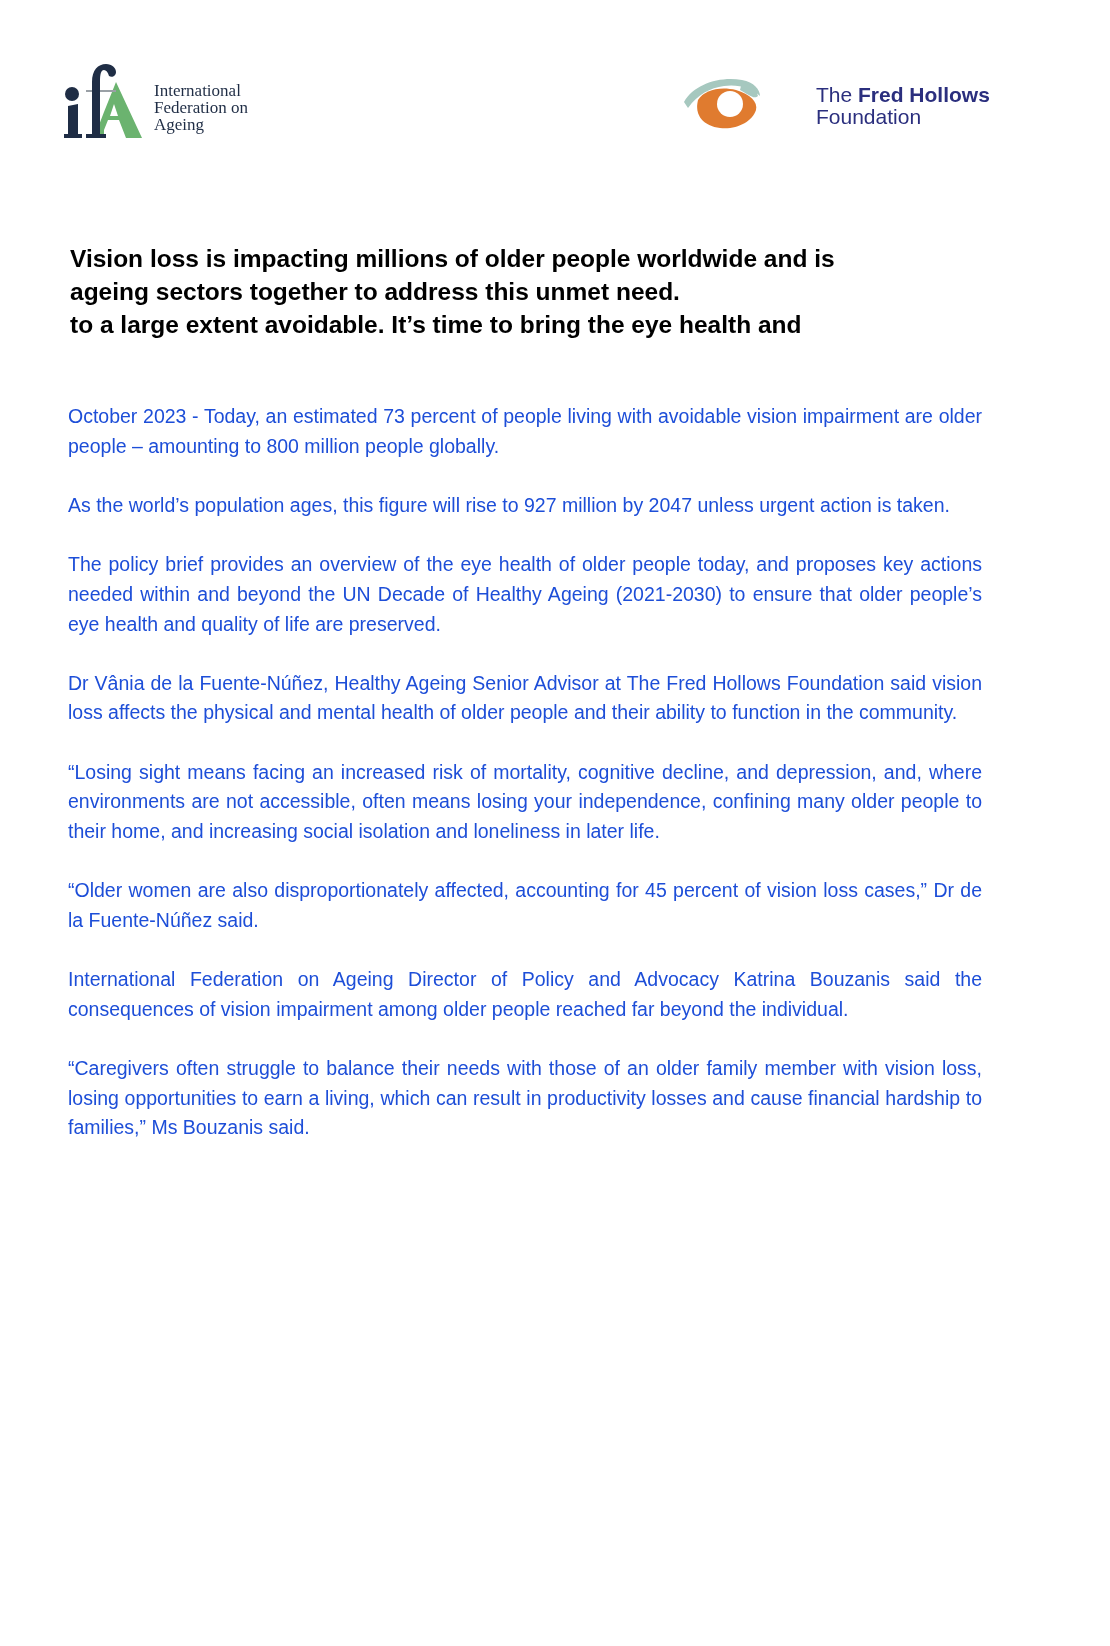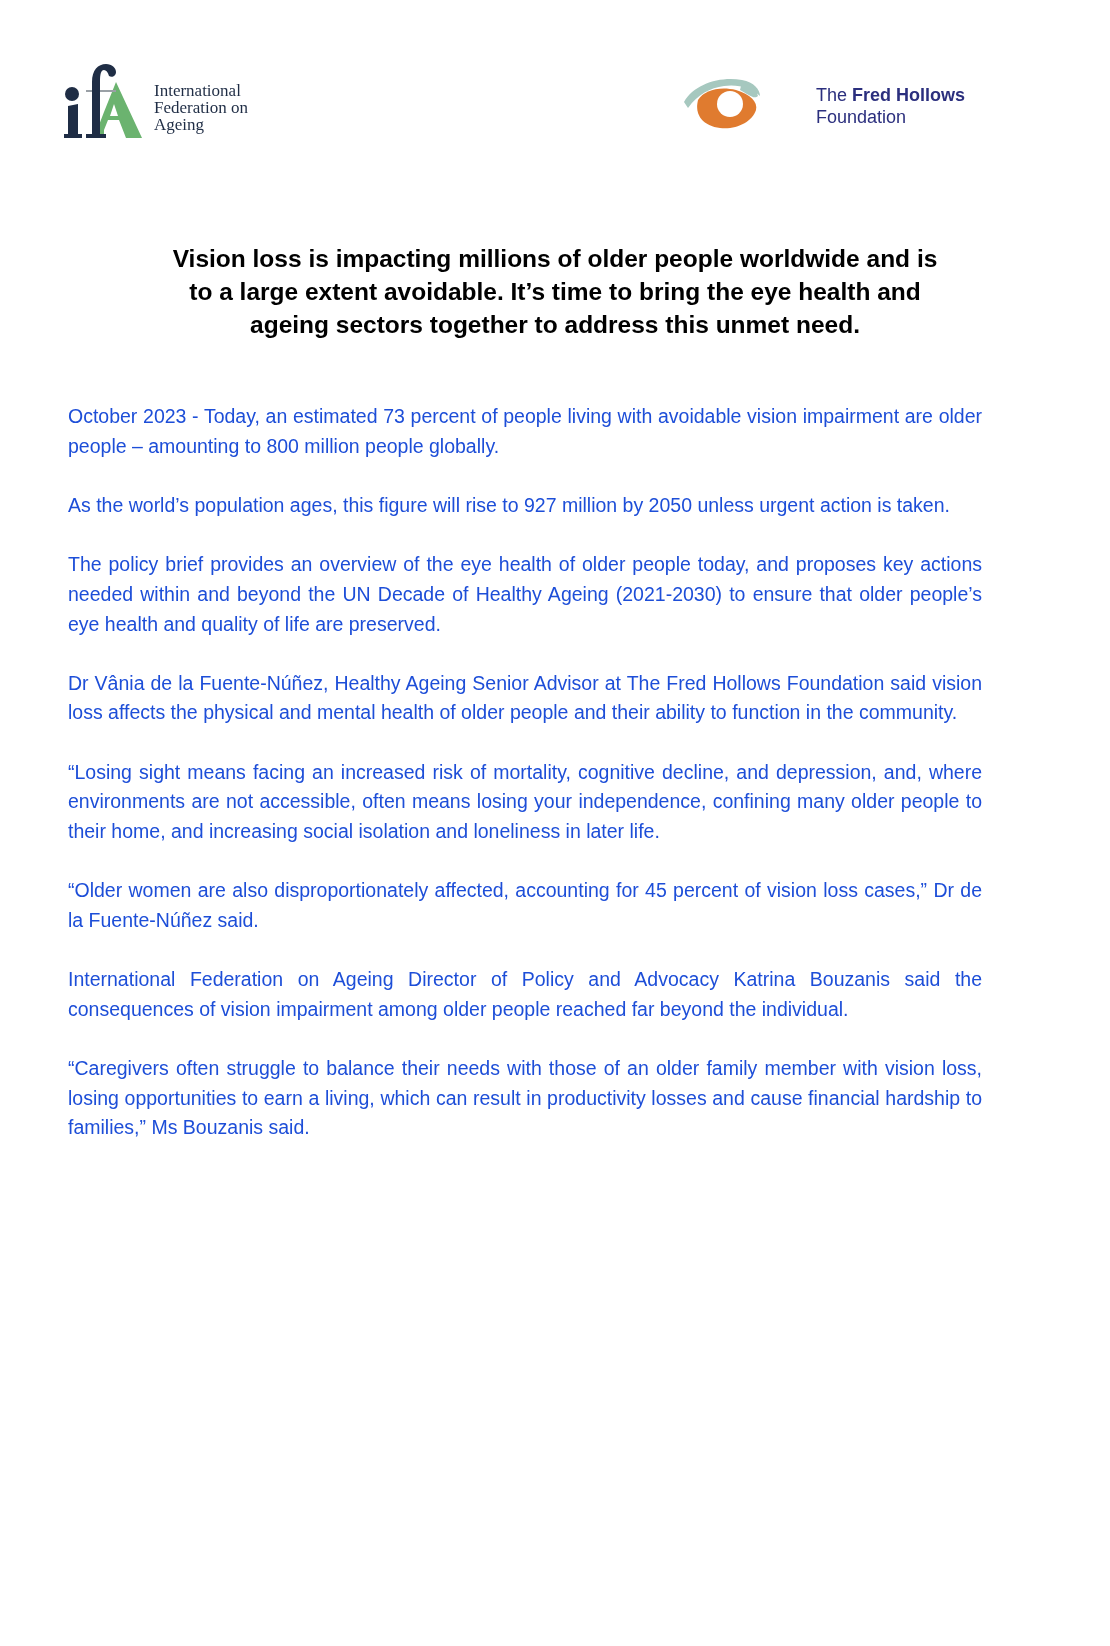--- a/index.html
+++ b/index.html
@@ -7,25 +7,25 @@
     .page { position: absolute; left: 0; top: 16px; width: 1110px; height: 1646px; }
 
     
     .ifa-logo { position: absolute; left: 64px; top: 44px; width: 210px; height: 80px; }
     .ifa-mark { position: absolute; left: 0; top: 0; width: 80px; height: 80px; }
     .ifa-text { position: absolute; left: 90px; top: 22px; font-family: "Liberation Serif", "DejaVu Serif", serif; font-size: 17px; line-height: 17px; color: #1f2d45; }
     .ifa-text div { white-space: nowrap; }
 
     .fhf-logo { position: absolute; left: 712px; top: 60px; width: 320px; height: 56px; }
     .fhf-mark { position: absolute; left: 0; top: 0; width: 82px; height: 56px; }
-    .fhf-text { position: absolute; left: 104px; top: 8px; font-family: "Liberation Sans", "DejaVu Sans", sans-serif; font-size: 18px; line-height: 22px; color: #2b2f7e; }
+    .fhf-text { position: absolute; left: 104px; top: 8px; font-family: "Liberation Sans", "DejaVu Sans", sans-serif; font-size: 21px; line-height: 22px; color: #2b2f7e; }
     .fhf-text .bold { font-weight: bold; }
 
     
-    .headline { position: absolute; left: 70px; top: 226px; width: 970px; text-align: center;
+    .headline { position: absolute; left: 70px; top: 226px; width: 970px; 
       font-family: "Liberation Sans", "DejaVu Sans", sans-serif; font-weight: bold; font-size: 24.5px; line-height: 33px; color: #000; }
     .headline div { white-space: nowrap; }
 
     
     .body { position: absolute; left: 68px; top: 386px; width: 914px;
       font-family: "Liberation Sans", "DejaVu Sans", sans-serif; font-size: 19.5px; line-height: 29.7px; color: #1d4ed8; }
     .body p { margin: 0 0 29.5px 0; text-align: justify; }
     .body em { font-style: italic; }
   </style>
 </head>
@@ -63,27 +63,27 @@
       <path d="M60,14 C68,18 74,24 78,20 C76,12 70,8 62,6 Z" fill="#a6c8bf"></path>
     </svg>
     <div class="fhf-text">
       <div><span>The </span><span class="bold">Fred Hollows</span></div>
       <div>Foundation</div>
     </div>
   </div>
 
   <div class="headline">
     <div>Vision loss is impacting millions of older people worldwide and is</div>
+    <div>ageing sectors together to address this unmet need.</div>
     <div>to a large extent avoidable. It’s time to bring the eye health and</div>
-    <div>ageing sectors together to address this unmet need.</div>
   </div>
 
   <div class="body">
     <p>October 2023 - Today, an estimated 73 percent of people living with avoidable vision impairment are older people – amounting to 800 million people globally.</p>
-    <p>As the world’s population ages, this figure will rise to 927 million by 2050 unless urgent action is taken.</p>
+    <p>As the world’s population ages, this figure will rise to 927 million by 2047 unless urgent action is taken.</p>
     <p>The policy brief provides an overview of the eye health of older people today, and proposes key actions needed within and beyond the UN Decade of Healthy Ageing (2021-2030) to ensure that older people’s eye health and quality of life are preserved.</p>
     <p>Dr Vânia de la Fuente-Núñez, Healthy Ageing Senior Advisor at The Fred Hollows Foundation said vision loss affects the physical and mental health of older people and their ability to function in the community.</p>
     <p>“Losing sight means facing an increased risk of mortality, cognitive decline, and depression, and, where environments are not accessible, often means losing your independence, confining many older people to their home, and increasing social isolation and loneliness in later life.</p>
     <p>“Older women are also disproportionately affected, accounting for 45 percent of vision loss cases,” Dr de la Fuente-Núñez said.</p>
     <p>International Federation on Ageing Director of Policy and Advocacy Katrina Bouzanis said the consequences of vision impairment among older people reached far beyond the individual.</p>
     <p>“Caregivers often struggle to balance their needs with those of an older family member with vision loss, losing opportunities to earn a living, which can result in productivity losses and cause financial hardship to families,” Ms Bouzanis said.</p>
   </div>
 
 </div>
 

